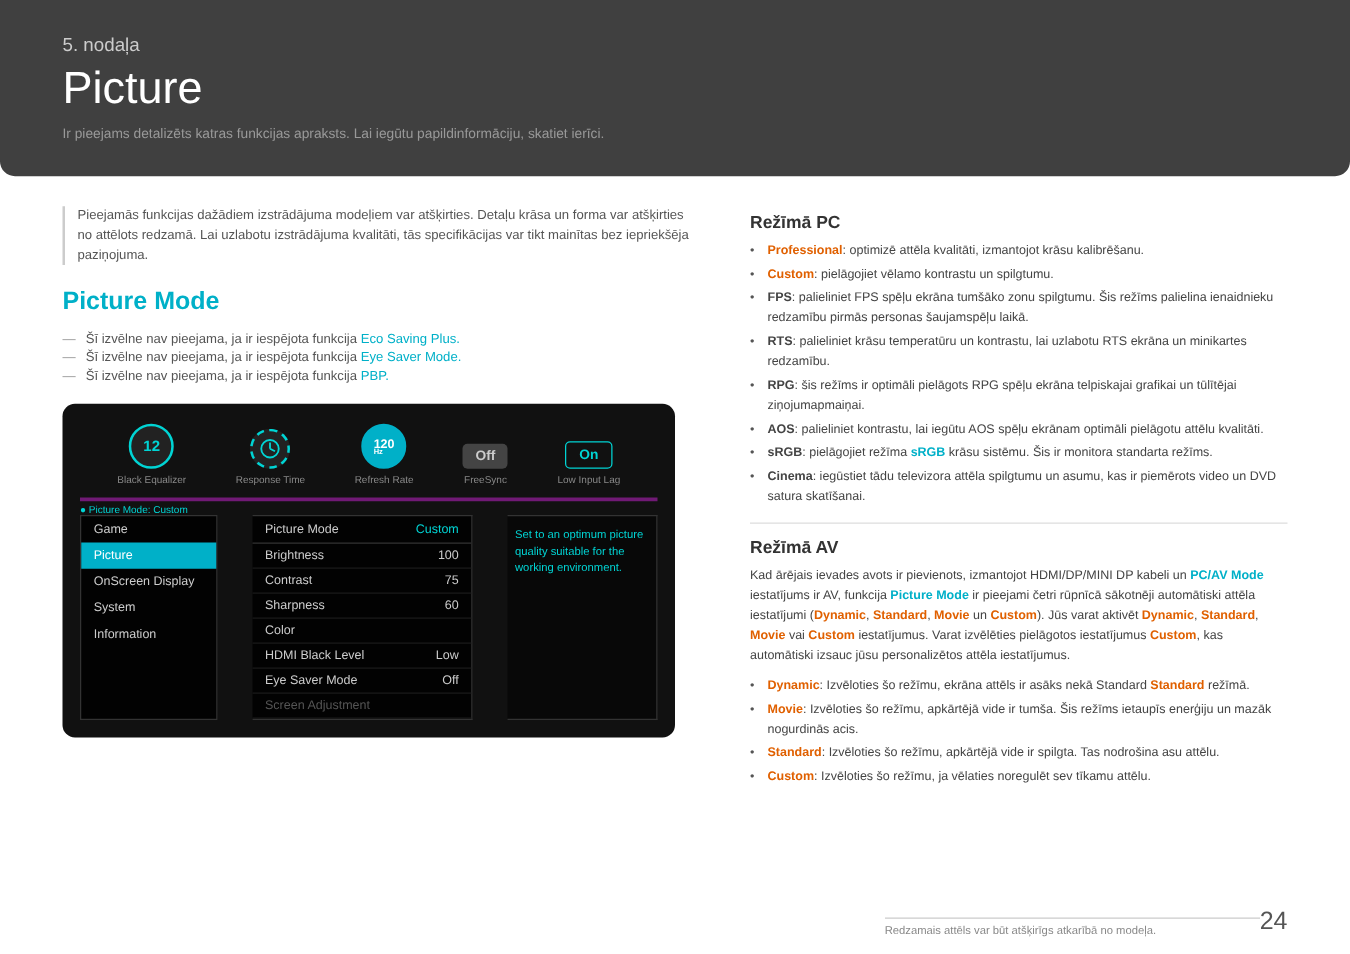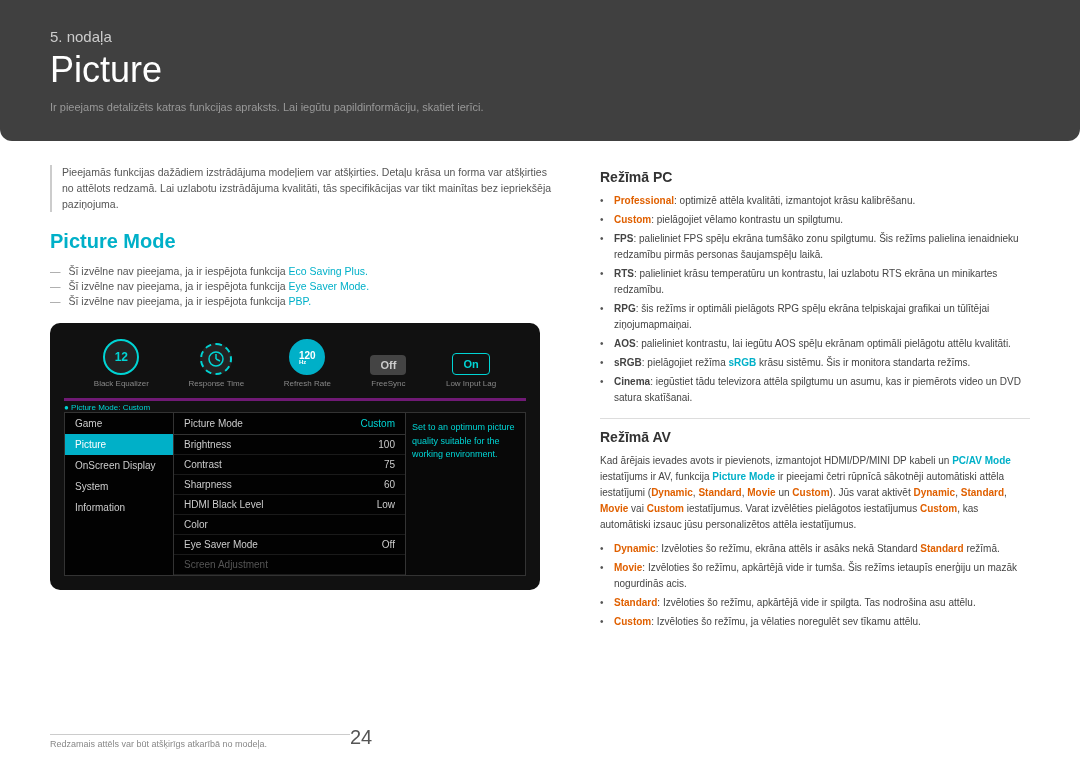--- a/index.html
+++ b/index.html
@@ -274,21 +274,21 @@
 
     .text-cyan { color: #00b0c8; font-weight: 600; }
     .text-orange { color: #e06000; font-weight: 600; }
 
     .footer-note {
       position: absolute;
       bottom: 14px;
       left: 50px;
       right: 50px;
       display: flex;
-      justify-content: flex-start;
+      justify-content: flex-end;
       align-items: flex-end;
     }
     .footer-line-note {
       font-size: 9px;
       color: #888;
       border-top: 1px solid #ccc;
       padding-top: 4px;
       width: 300px;
     }
     .page-num {
@@ -368,21 +368,21 @@
         </div>
 
         <div class="dial-item">
           <button class="btn-on">On</button>
           <div class="dial-label">Low Input Lag</div>
         </div>
       </div>
 
       <div class="osd-label-bar">● Picture Mode: Custom</div>
 
-      <div style="display:flex;">
+      <div style="display:flex;gap:28px;">
 
         <div class="osd-left-menu">
           <div class="osd-menu-item">Game</div>
           <div class="osd-menu-item active">Picture</div>
           <div class="osd-menu-item">OnScreen Display</div>
           <div class="osd-menu-item">System</div>
           <div class="osd-menu-item">Information</div>
         </div>
 
         <div class="osd-right-panel">
@@ -396,26 +396,26 @@
           </div>
           <div class="osd-row">
             <span>Contrast</span>
             <span class="val">75</span>
           </div>
           <div class="osd-row">
             <span>Sharpness</span>
             <span class="val">60</span>
           </div>
           <div class="osd-row">
+            <span>Color</span>
+            <span class="val"></span>
+          </div>
+          <div class="osd-row">
             <span>HDMI Black Level</span>
             <span class="val">Low</span>
-          </div>
-          <div class="osd-row">
-            <span>Color</span>
-            <span class="val"></span>
           </div>
           <div class="osd-row">
             <span>Eye Saver Mode</span>
             <span class="val">Off</span>
           </div>
           <div class="osd-row" style="color:#555;">
             <span>Screen Adjustment</span>
           </div>
         </div>
 

